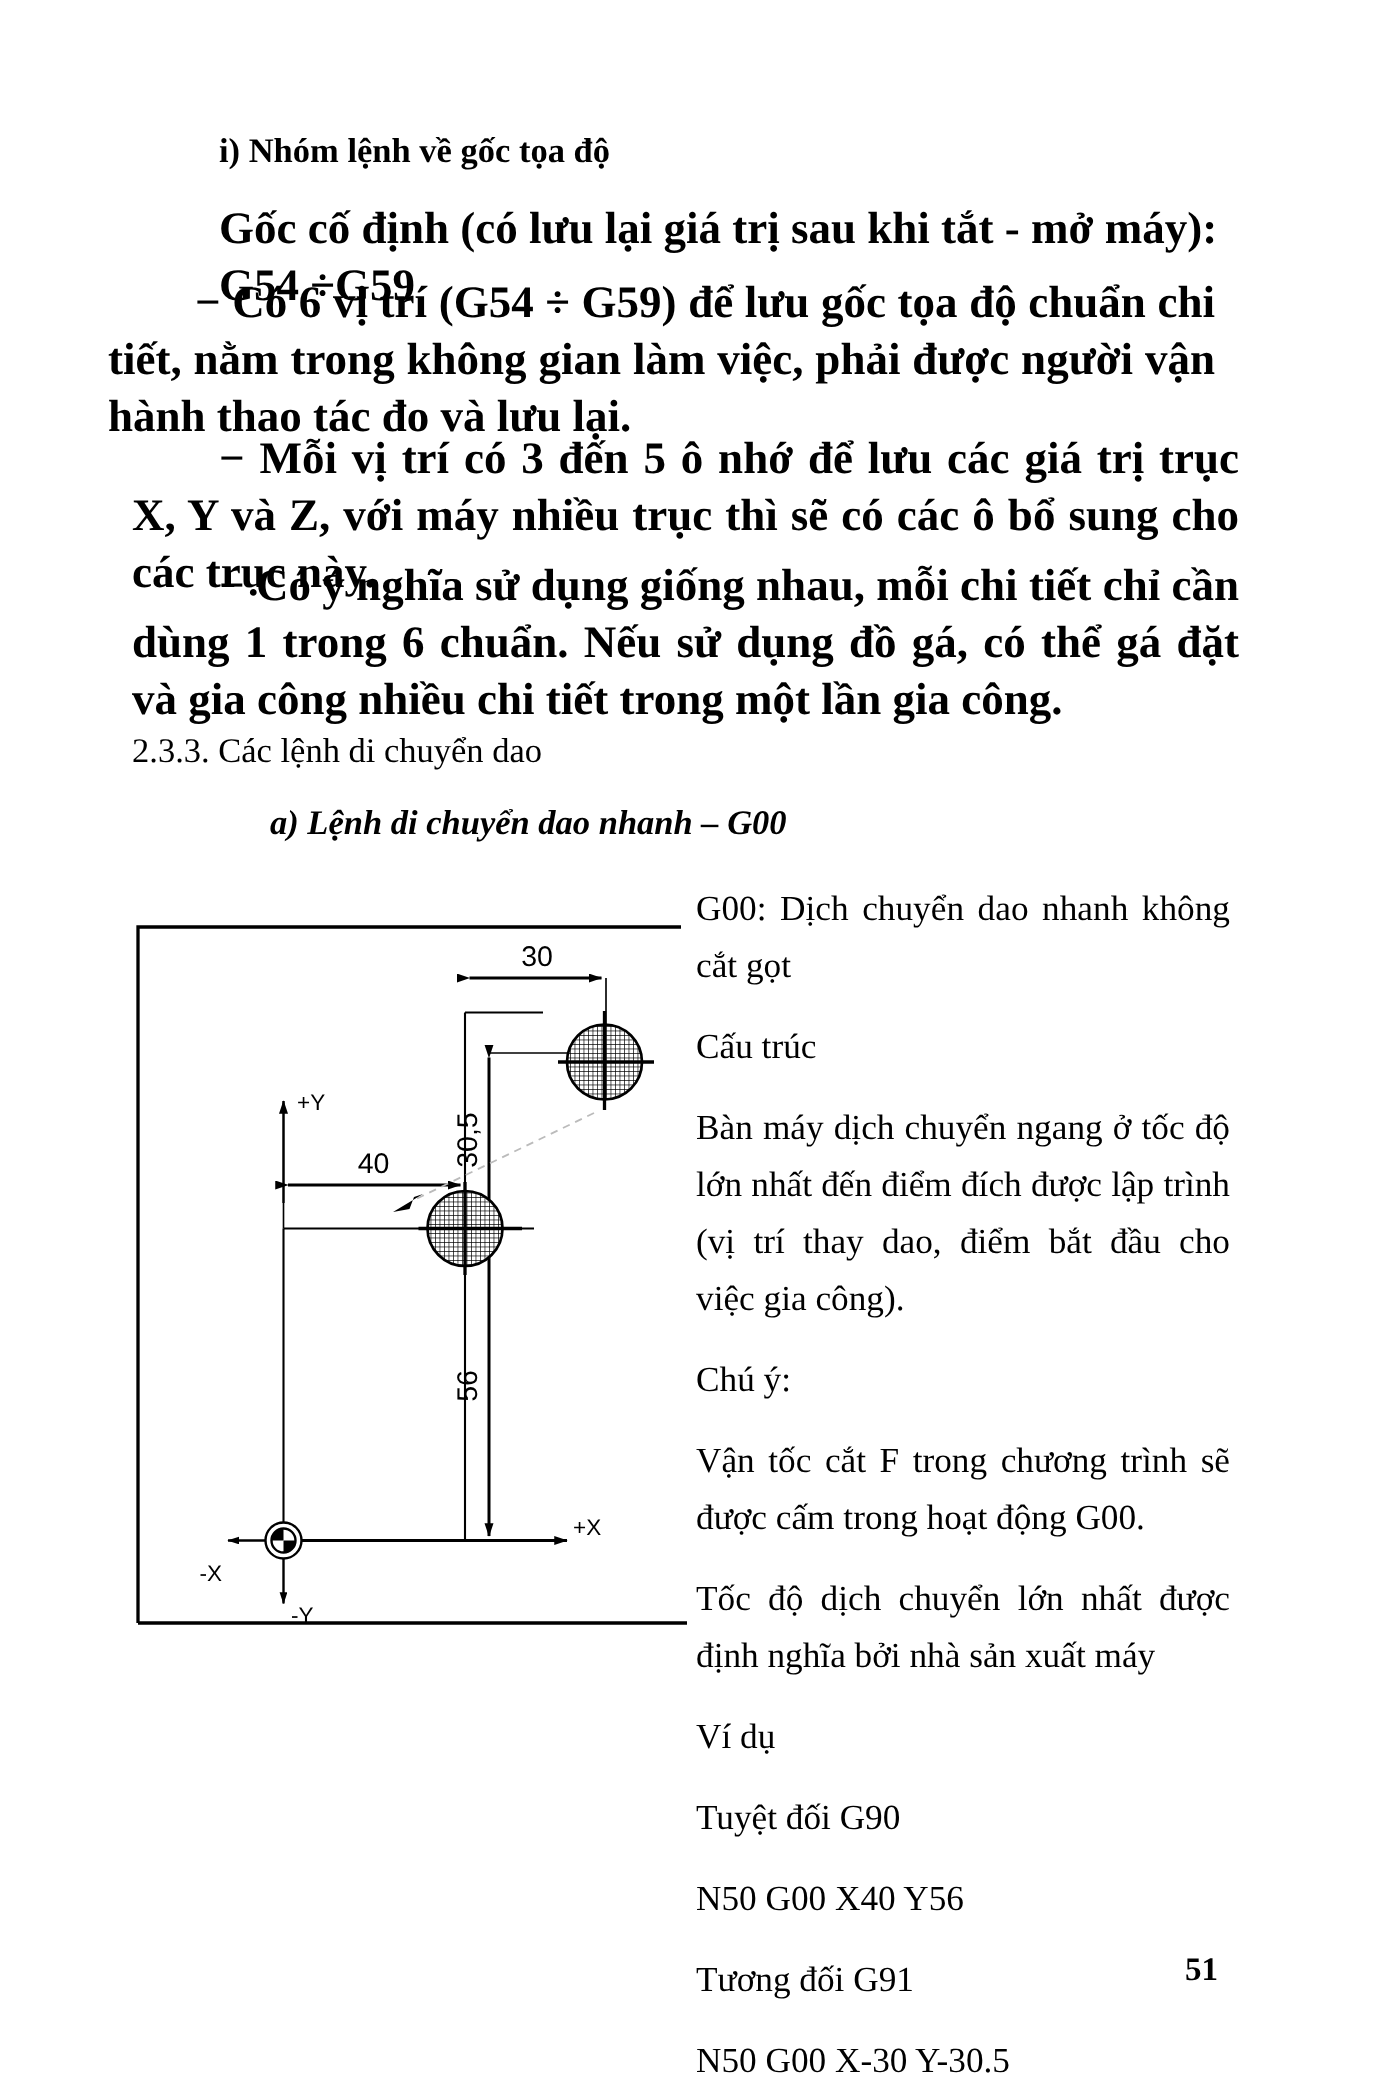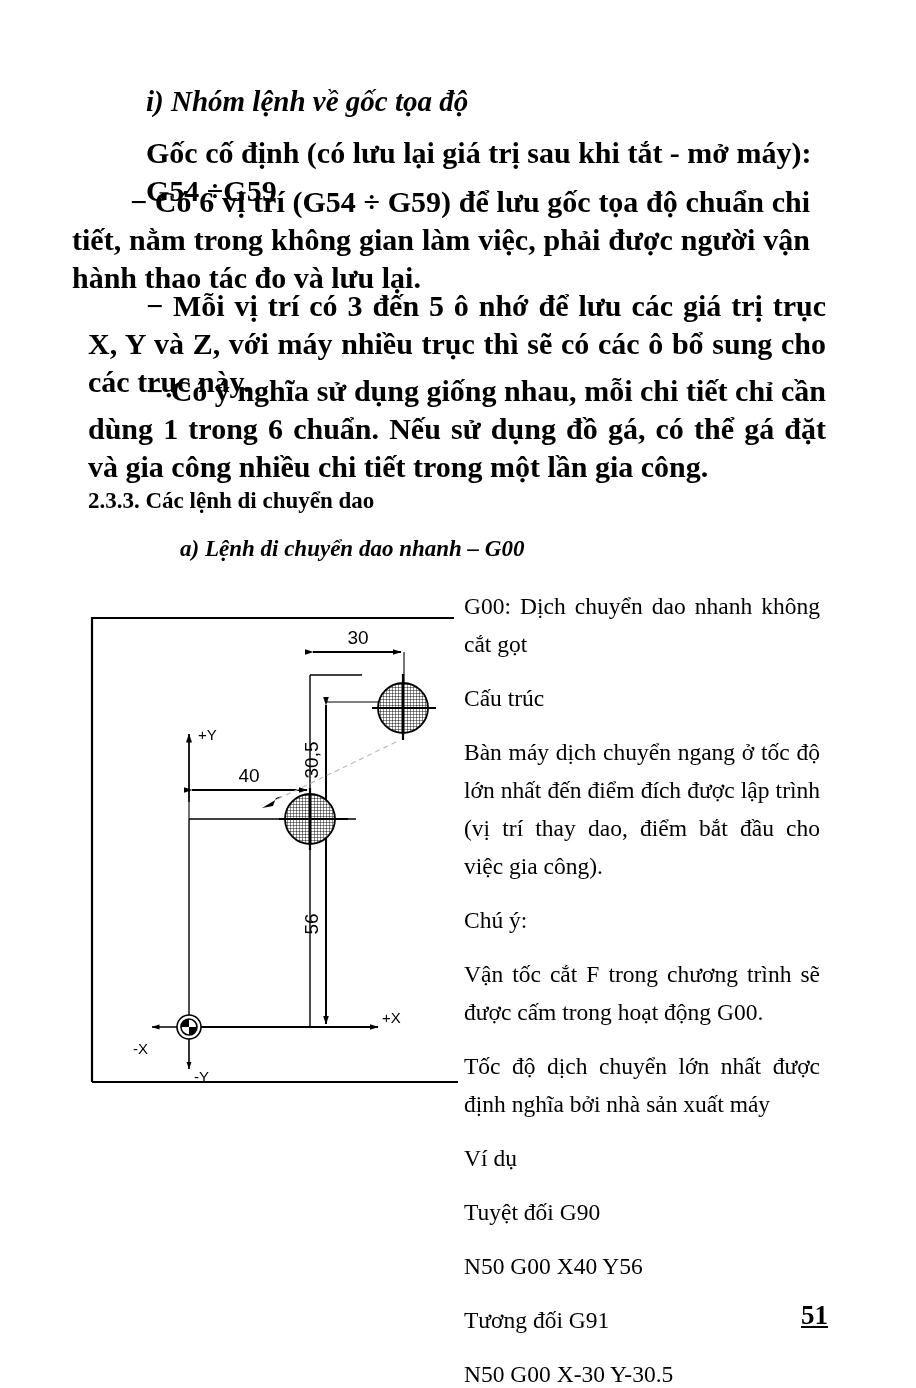--- a/index.html
+++ b/index.html
@@ -24,27 +24,26 @@
   
   .tx {
     position: absolute;
     font-size: 30px;
     line-height: 38px;
     color: #000;
     font-weight: bold;
   }
 
   .heading-i {
-    font-style: italic;
-    font-weight: bold;
-    font-size: 29px;
+    font-weight: bold;
+    font-size: 23px;
   }
 
   .heading-num {
-    font-weight: bold;
+    font-weight: normal;
     font-size: 23px;
   }
 
   .heading-a {
     font-style: italic;
     font-weight: bold;
     font-size: 23px;
     margin-left: 34px;
   }
 
@@ -69,25 +68,24 @@
     margin: 16px 0 12px 0;
   }
   .rcol p.j {
     text-align: justify;
     text-align-last: left;
   }
 
   
   .pageno {
     position: absolute;
-    right: 88px;
+    right: 104px;
     top: 1300px;
     font-weight: bold;
-    font-size: 27px;
-    text-decoration: underline;
+    font-size: 22px;
   }
 
   
   .figure {
     position: absolute;
     left: 86px;
     top: 612px;
     width: 380px;
     height: 478px;
   }

